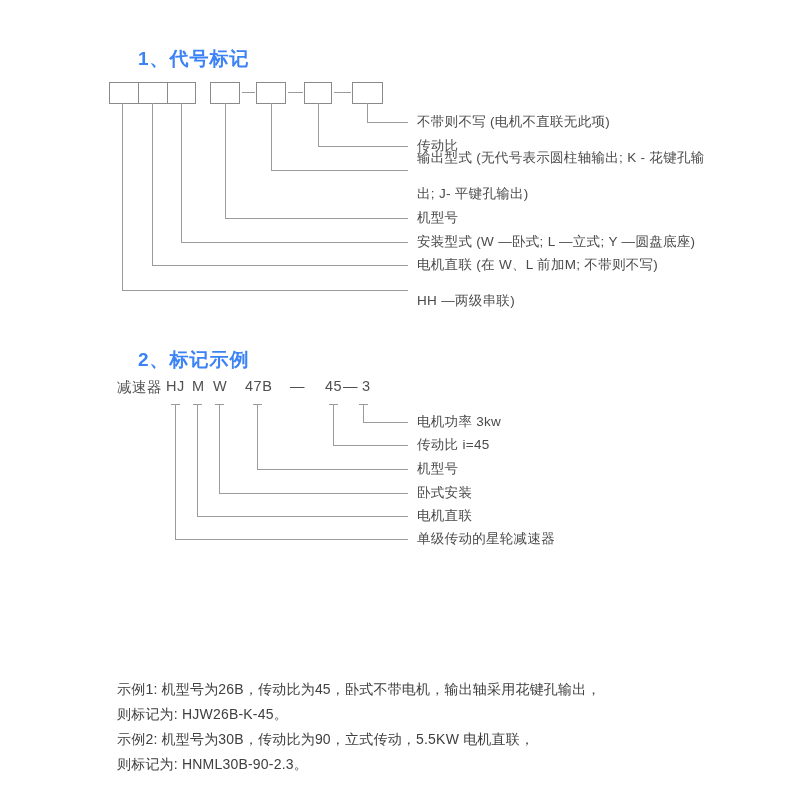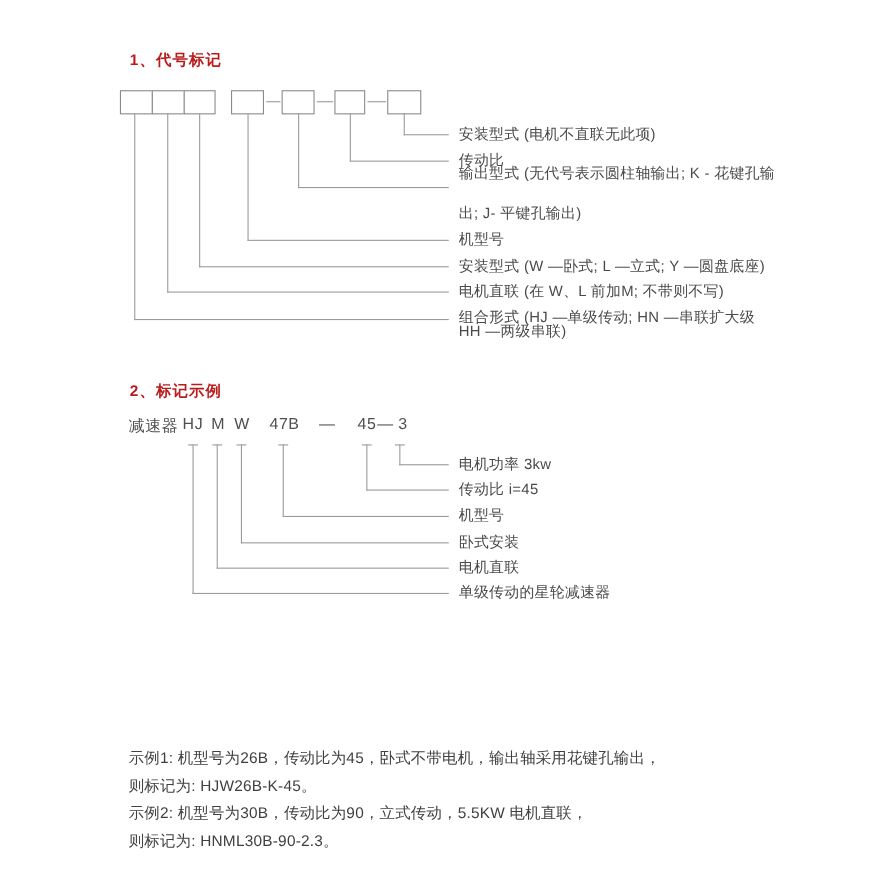--- a/index.html
+++ b/index.html
@@ -6,25 +6,26 @@
   .canvas{
     position:relative;
     width:804px;height:797px;
     background:#ffffff;
     font-family:"Liberation Sans","DejaVu Sans",sans-serif;
     color:#4a4a4a;
     overflow:hidden;
   }
   .title{
     position:absolute;
-    font-size:14px;
+    font-size:19px;
     font-weight:600;
-    color:#b91c1c;
+    color:#3b82f6;
     letter-spacing:1px;
     white-space:nowrap;
+    margin-left:20px;
   }
   .box{
     position:absolute;
     border:1px solid #8a8a8a;
     background:#ffffff;
     box-sizing:border-box;
   }
   .hline{position:absolute;height:1px;background:#9b9b9b;}
   .vline{position:absolute;width:1px;background:#9b9b9b;}
   .lbl{
@@ -85,28 +86,27 @@
 
   <div class="vline" style="left:181px;top:103px;height:140px"></div>
   <div class="hline" style="left:181px;top:242px;width:227px"></div>
 
   <div class="vline" style="left:152px;top:103px;height:163px"></div>
   <div class="hline" style="left:152px;top:265px;width:256px"></div>
 
   <div class="vline" style="left:122px;top:103px;height:188px"></div>
   <div class="hline" style="left:122px;top:290px;width:286px"></div>
 
-  <div class="lbl" style="left:417px;top:113px">安装型式 (电机不直联无此项)</div>
+  <div class="lbl" style="left:417px;top:113px">不带则不写 (电机不直联无此项)</div>
   <div class="lbl" style="left:417px;top:137px">传动比</div>
   <div class="lbl" style="left:417px;top:149px">输出型式 (无代号表示圆柱轴输出; K - 花键孔输</div>
   <div class="lbl" style="left:417px;top:185px">出; J- 平键孔输出)</div>
   <div class="lbl" style="left:417px;top:209px">机型号</div>
   <div class="lbl" style="left:417px;top:233px">安装型式 (W —卧式; L —立式; Y —圆盘底座)</div>
   <div class="lbl" style="left:417px;top:256px">电机直联 (在 W、L 前加M; 不带则不写)</div>
-  <div class="lbl" style="left:417px;top:280px">组合形式 (HJ —单级传动; HN —串联扩大级</div>
   <div class="lbl" style="left:417px;top:292px">HH —两级串联)</div>
 
   <div class="title" style="left:118px;top:347px">2、标记示例</div>
 
   <div class="code-part" style="left:117px">减速器</div>
   <div class="code-part" style="left:166px">HJ</div>
   <div class="code-part" style="left:192px">M</div>
   <div class="code-part" style="left:213px">W</div>
   <div class="code-part" style="left:245px">47B</div>
   <div class="code-part" style="left:290px">—</div>

